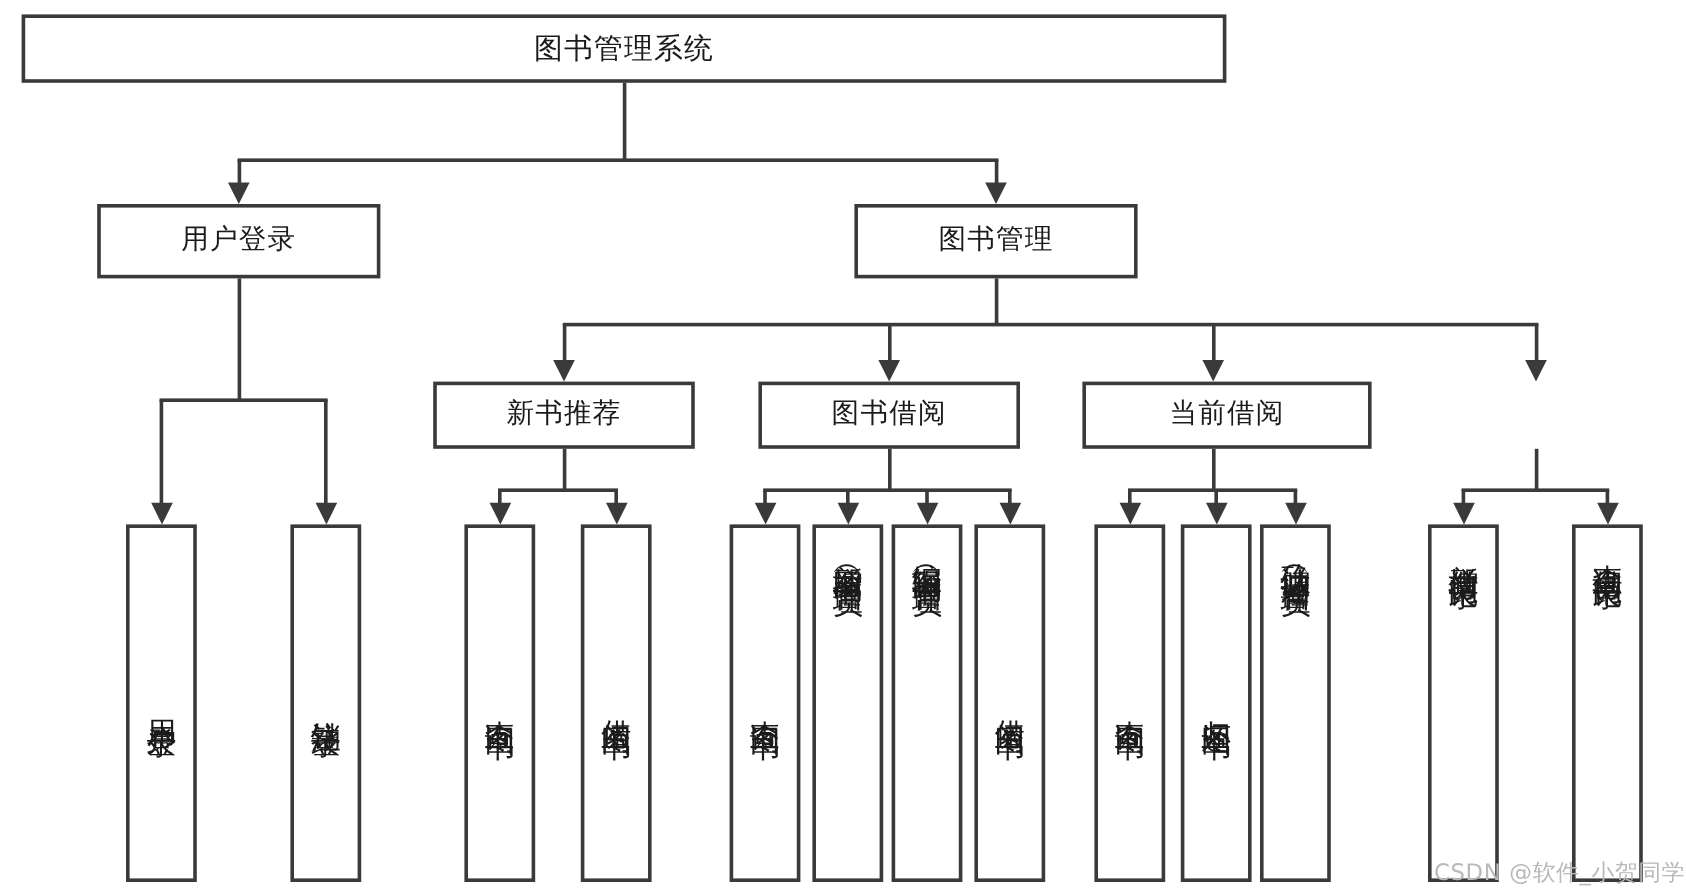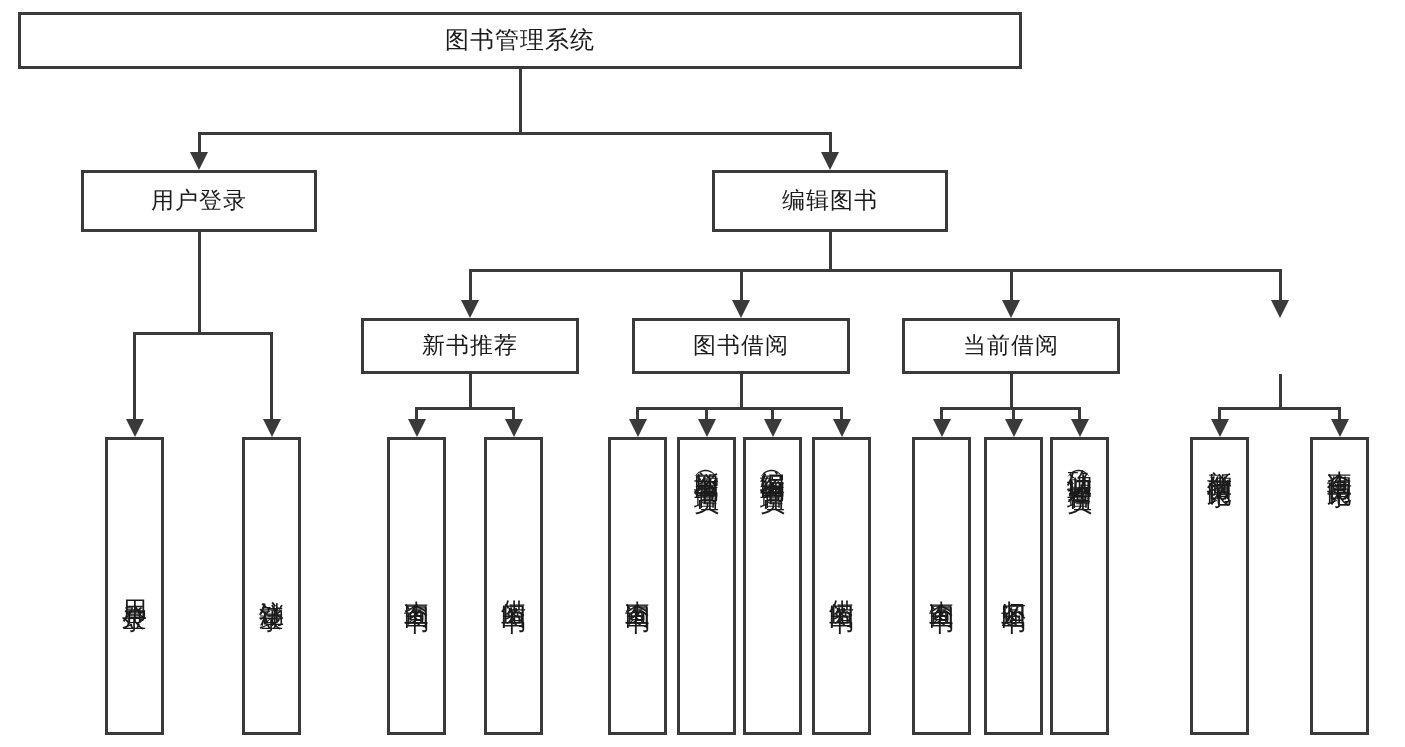--- a/index.html
+++ b/index.html
@@ -79,24 +79,24 @@
     white-space: nowrap;
     letter-spacing: 0.5px;
   }
 </style>
 </head>
 <body>
 
 <div id="canvas">
     <div class="node horiz root" style="left: 18px; top: 12px; width: 1004px; height: 57px;">图书管理系统</div>
     <div class="node horiz" style="left: 81px; top: 170px; width: 236px; height: 62px;">用户登录</div>
-    <div class="node horiz" style="left: 712px; top: 170px; width: 236px; height: 62px;">编辑图书</div>
+    <div class="node horiz" style="left: 712px; top: 170px; width: 236px; height: 62px;">图书管理</div>
     <div class="node horiz" style="left: 632px; top: 318px; width: 218px; height: 56px;">图书借阅</div>
     <div class="node horiz" style="left: 361px; top: 318px; width: 218px; height: 56px;">新书推荐</div>
-    <div class="node horiz" style="left: 902px; top: 318px; width: 218px; height: 56px;">当前借阅</div>
+    <div class="node horiz" style="left: 902px; top: 318px; width: 241px; height: 56px;">当前借阅</div>
     <div class="node vert midalign" style="left: 105px; top: 437px; width: 59px; height: 298px;">用户登录</div>
     <div class="node vert midalign" style="left: 242px; top: 437px; width: 59px; height: 298px;">注销登录</div>
     <div class="node vert midalign" style="left: 387px; top: 437px; width: 59px; height: 298px;">查询图书</div>
     <div class="node vert midalign" style="left: 484px; top: 437px; width: 59px; height: 298px;">借阅图书</div>
     <div class="node vert midalign" style="left: 608px; top: 437px; width: 59px; height: 298px;">查询图书</div>
     <div class="node vert" style="left: 677px; top: 437px; width: 59px; height: 298px;">新增图书（管理员）</div>
     <div class="node vert" style="left: 743px; top: 437px; width: 59px; height: 298px;">编辑图书（管理员）</div>
     <div class="node vert midalign" style="left: 812px; top: 437px; width: 59px; height: 298px;">借阅图书</div>
     <div class="node vert midalign" style="left: 912px; top: 437px; width: 59px; height: 298px;">查询图书</div>
     <div class="node vert midalign" style="left: 984px; top: 437px; width: 59px; height: 298px;">归还图书</div>
@@ -148,13 +148,14 @@
     <div class="vline" style="left: 1012px; top: 408px; height: 12px;"></div>
     <div class="arrow" style="left: 1004.5px; top: 419px;"></div>
     <div class="vline" style="left: 1078px; top: 408px; height: 12px;"></div>
     <div class="arrow" style="left: 1070.5px; top: 419px;"></div>
     <div class="vline" style="left: 1278.5px; top: 374px; height: 34px;"></div>
     <div class="hline" style="left: 1218px; top: 406.5px; width: 123px;"></div>
     <div class="vline" style="left: 1218px; top: 408px; height: 12px;"></div>
     <div class="arrow" style="left: 1210.5px; top: 419px;"></div>
     <div class="vline" style="left: 1338px; top: 408px; height: 12px;"></div>
     <div class="arrow" style="left: 1330.5px; top: 419px;"></div>
+    <div id="watermark" style="left: 1195px; top: 714px;">CSDN @软件_小贺同学</div>
   </div>
 
 </body></html>

